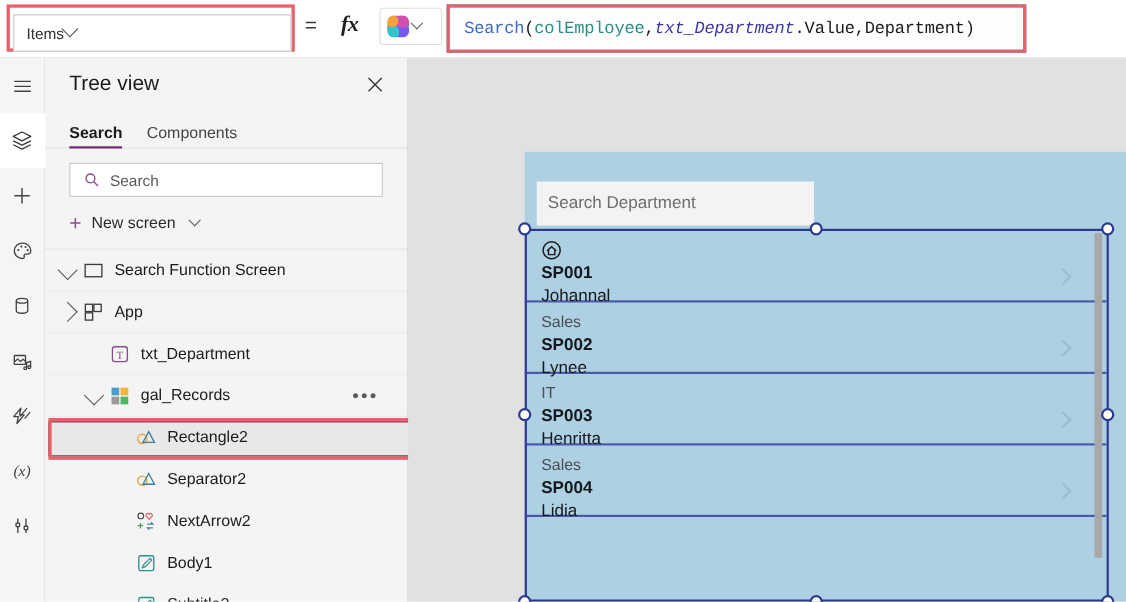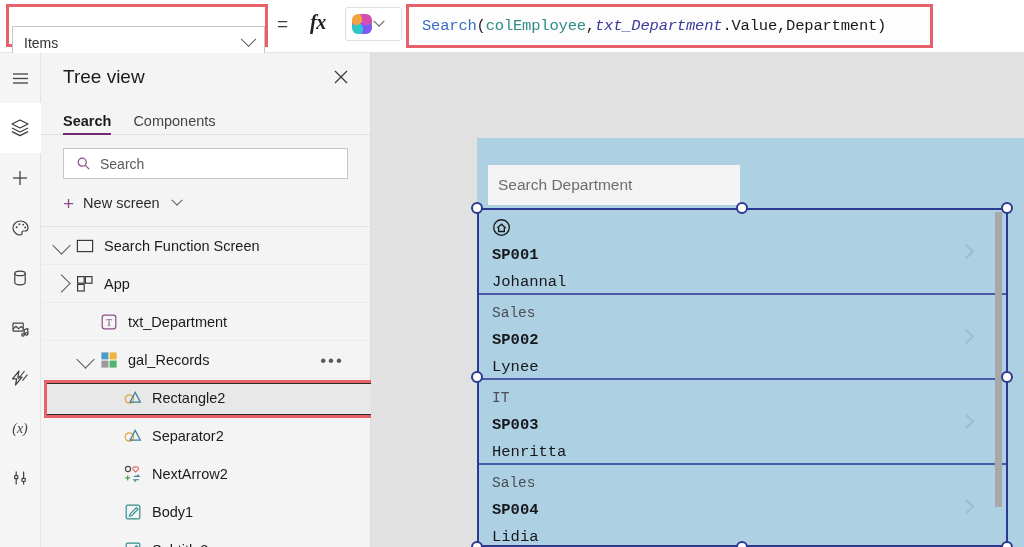--- a/index.html
+++ b/index.html
@@ -17,23 +17,23 @@
     background: #ffffff;
     display: flex; align-items: center;
     border-bottom: 1px solid #e4e4e4;
   }
   .prop-wrap {
     position: absolute; left: 6px; top: 4px; width: 262px; height: 43px;
     border: 3px solid #e8606a;
     background: #ffffff;
   }
   .prop-select {
-    position: absolute; left: 3px; top: 19px; width: 253px; height: 34px;
+    position: absolute; left: 3px; top: 6px; width: 253px; height: 34px;
     background: #ffffff; border: 1px solid #c8c6c4;
-    display: flex; align-items: center; justify-content: space-between;
+    display: flex; align-items: center; justify-content: flex-start;
     padding: 0 10px 0 11px;
     font-size: 14px; color: #323130;
   }
   .chev {
     display: inline-block; width: 11px; height: 11px;
     border-right: 1.4px solid #605e5c; border-bottom: 1.4px solid #605e5c;
     transform: rotate(45deg) translate(-3px,-3px);
   }
   .equals {
     position: absolute; left: 277px; top: 13px;
@@ -176,24 +176,24 @@
     position: absolute; left: 11px; top: 27px; width: 252px; height: 40px;
     background: #f3f3f3;
     display: flex; align-items: center; padding-left: 10px;
     font-size: 15.5px; color: #6d6d6d;
   }
   .gallery {
     position: absolute; left: 0px; top: 70px; width: 531px; height: 339px;
     border: 2.4px solid #2b3990;
   }
   .gitem {
-    position: relative; height: 85px;
+    position: relative; height: 65px;
     border-bottom: 2px solid #4a5aa8;
     padding: 8px 0 0 13px;
-    display: flex; flex-direction: column; justify-content: space-between; font-family: Liberation Mono, monospace;
+    display: flex; flex-direction: column; justify-content: flex-start;
   }
   .gitem .dept {
     font-size: 14.5px; color: #4b4f55; line-height: 20px; height: 20px;
   }
   .gitem .code {
     font-size: 15.5px; color: #15181c; font-weight: bold; line-height: 21px;
   }
   .gitem .name {
     font-size: 15.5px; color: #15181c; line-height: 21px;
   }

